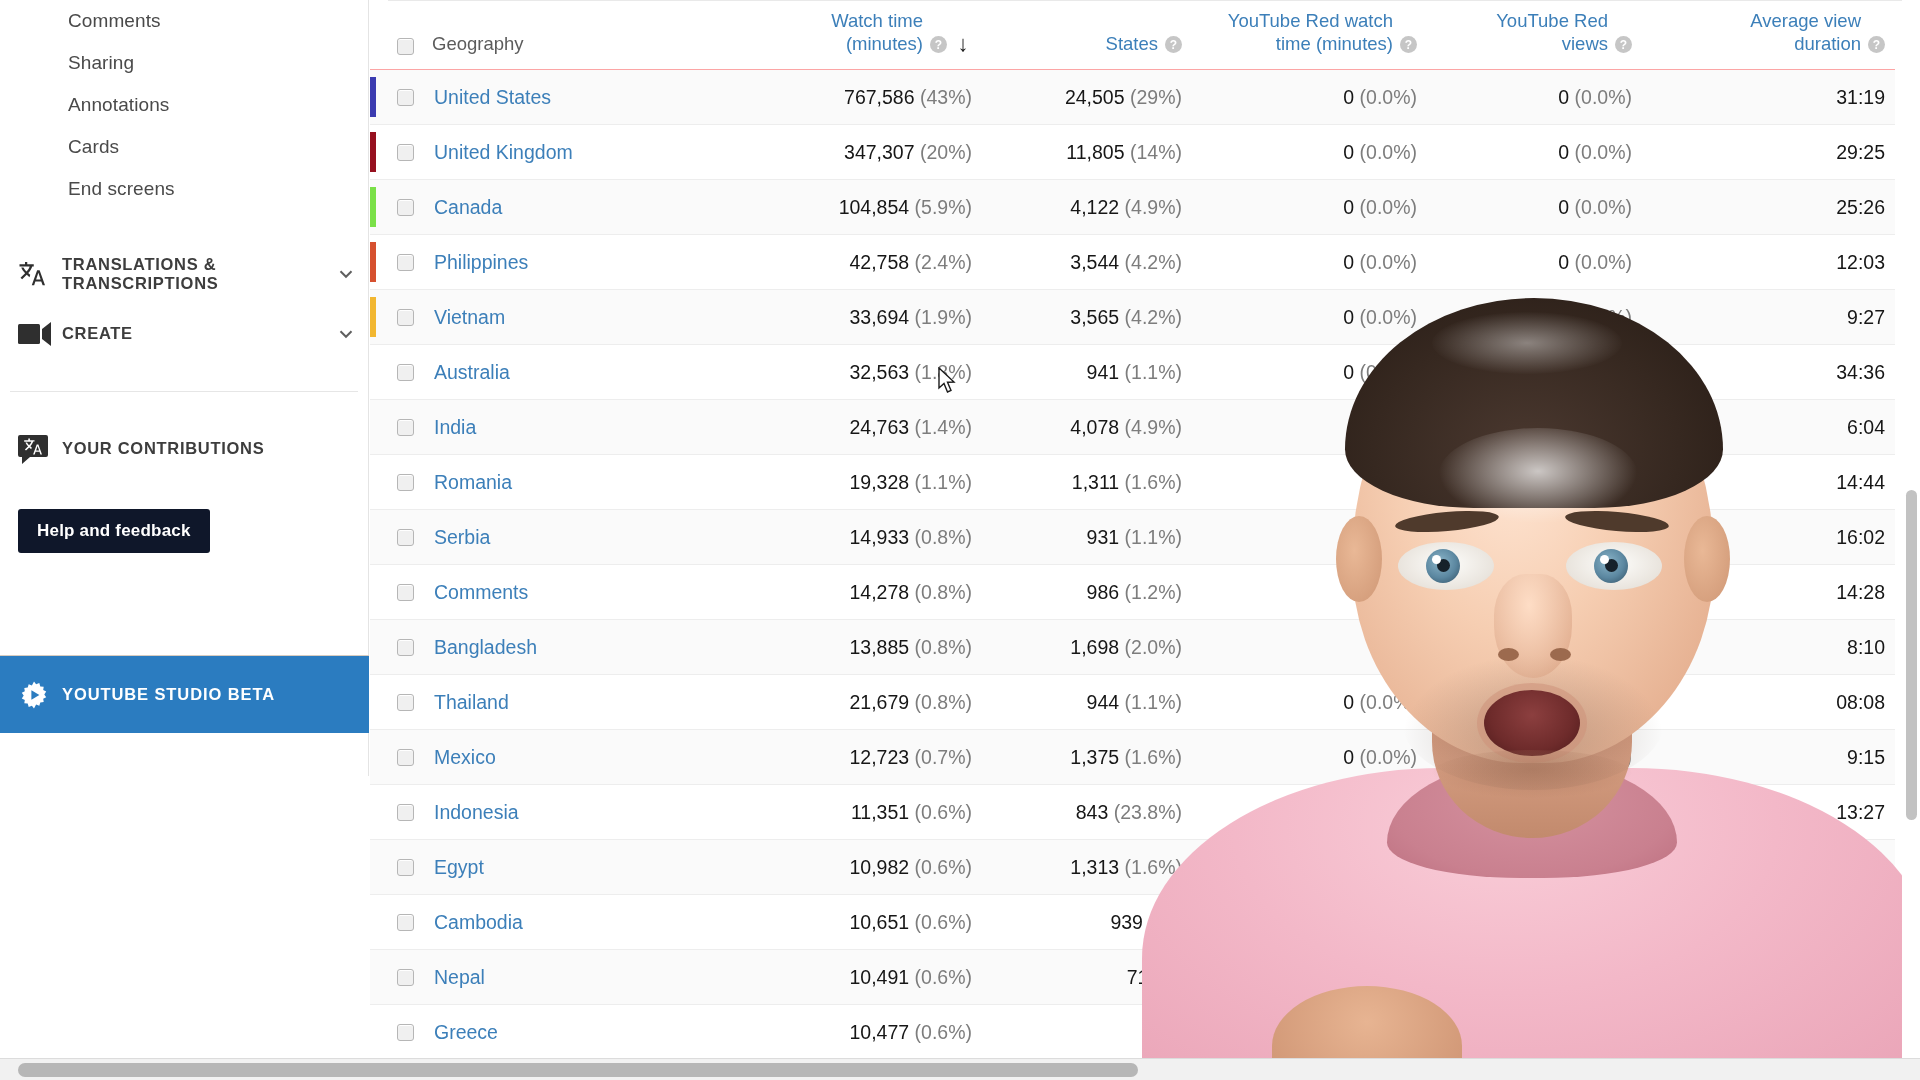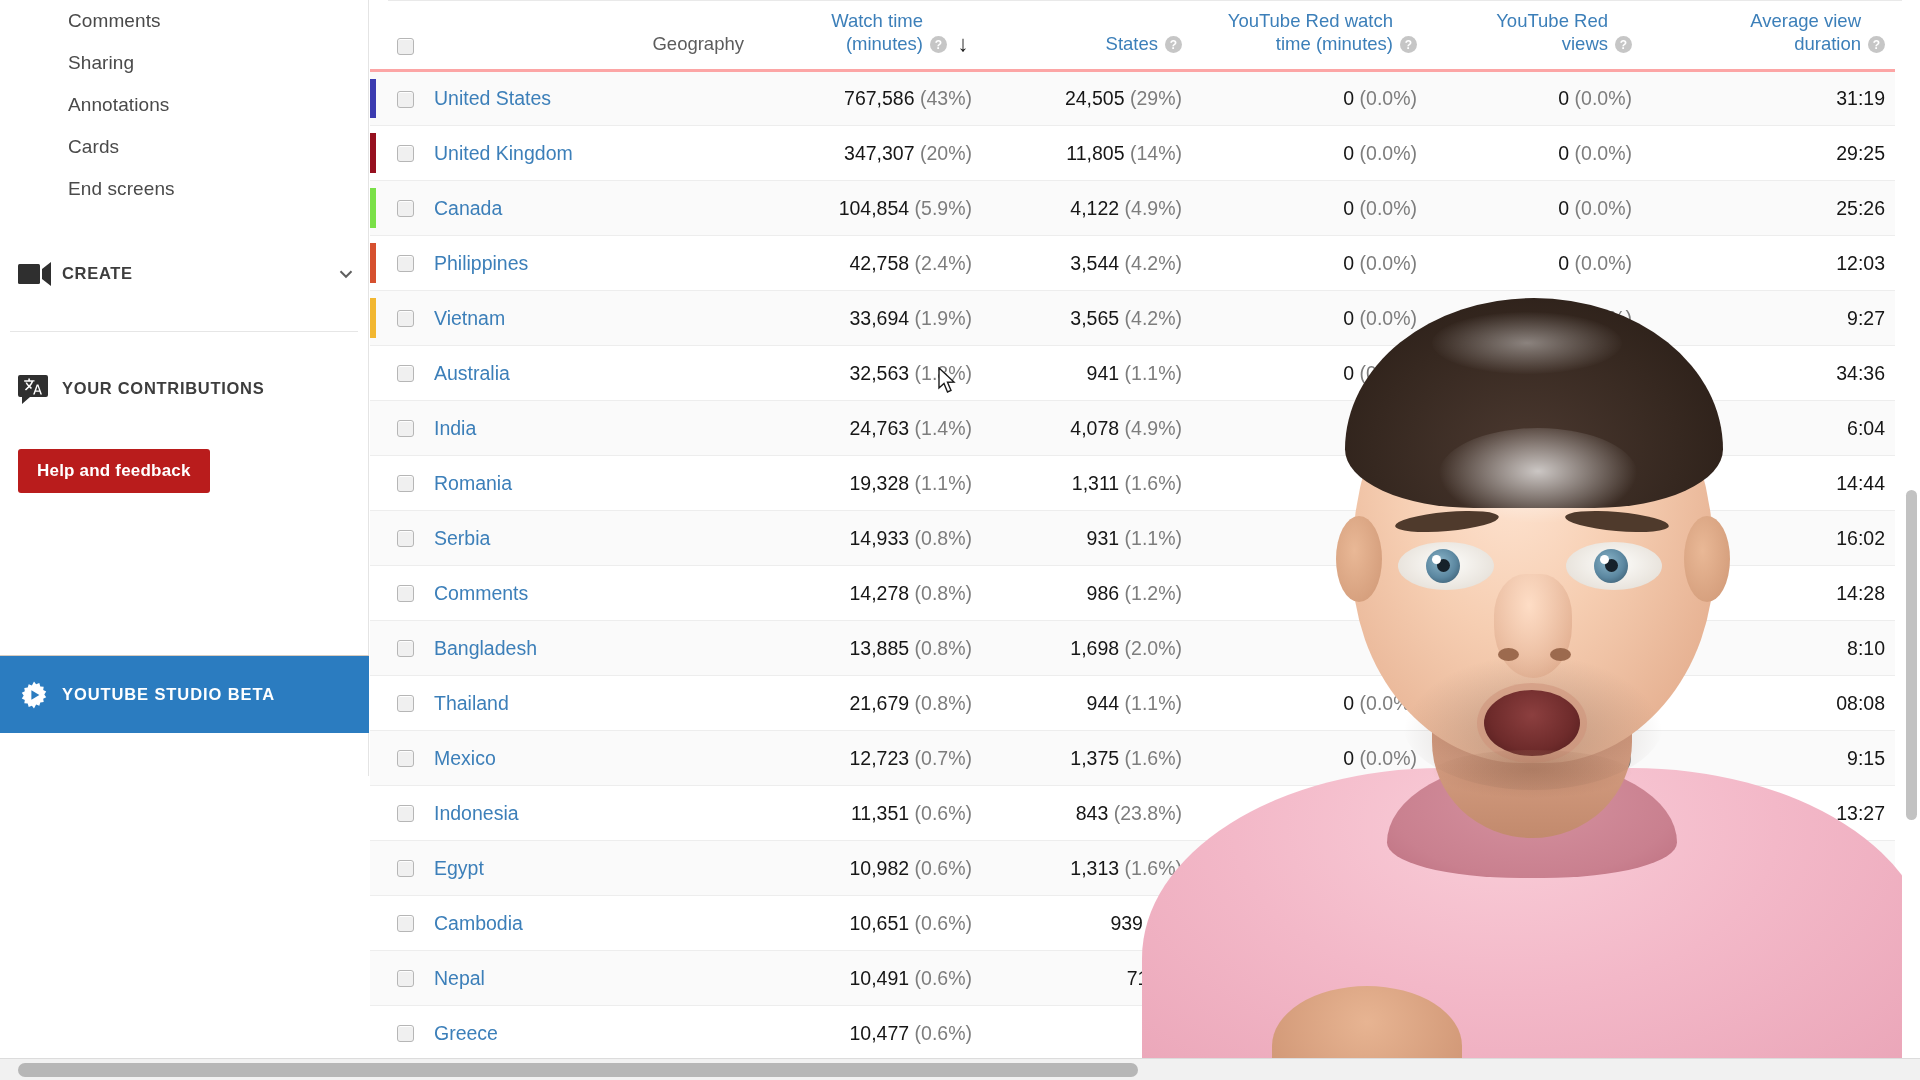--- a/index.html
+++ b/index.html
@@ -60,21 +60,21 @@
     width: 44px; min-width: 44px;
     display: flex; align-items: center; justify-content: center;
     color: #5f5f5f;
   }
 
   .help-btn {
     margin: 30px 0 0 18px;
     display: inline-flex; align-items: center; justify-content: center;
     height: 44px;
     padding: 0 19px;
-    background: #b91c1c;
+    background: #0f172a;
     color: #fff;
     font-size: 17px;
     font-weight: bold;
     border-radius: 3px;
     cursor: pointer;
     letter-spacing: .2px;
   }
 
   #studio-beta {
     position: absolute;
@@ -109,28 +109,28 @@
   table.geo {
     width: 1525px;
     border-collapse: collapse;
     table-layout: fixed;
     margin-top: 10px;
   }
   table.geo th {
     vertical-align: bottom;
     padding: 0 0 14px 0;
     font-weight: normal;
-    border-bottom: 3px solid #fca5a5;
+    border-bottom: 1px solid #fca5a5;
   }
   .th-inner {
     display: flex; align-items: flex-end; justify-content: flex-end;
     gap: 7px;
     padding-right: 10px;
   }
-  .th-inner.left { justify-content: flex-end; padding-left: 0; }
+  .th-inner.left { justify-content: flex-start; padding-left: 0; }
   .th-label {
     font-size: 18.5px;
     color: #3c7fb9;
     line-height: 1.22;
     text-align: right;
     cursor: pointer;
   }
   .th-label.plain { color: #5c5c5c; cursor: default; }
   .th-label.sorted { color: #3c7fb9; }
   .qmark {
@@ -402,20 +402,34 @@
         <span>Cards</span>
       </div>
       <div class="nav-sub-item">
         <span>End screens</span>
       </div>
     </div>
 
     <div style="height:34px"></div>
 
     
+    <div class="nav-group">
+      <span class="gicon">
+        <svg width="30" height="30" viewBox="0 0 24 24" fill="#2f2f2f">
+          <path d="M12.6 4.2H7.4V2.3H5.6v1.9H1.2V6h8.1c-.5 1.5-1.4 2.9-2.6 4-1-1-1.8-2.1-2.3-3.2H2.6c.6 1.6 1.7 3.2 3.1 4.5l-3.7 3.6 1.3 1.3 3.7-3.7 2.2 2.2.6-2c-.6-.5-1.1-1-1.6-1.5 1.6-1.6 2.7-3.6 3.2-5.2h1.2V4.2z"></path>
+          <path d="M17.3 9h-2l-4.3 12h1.9l1-3h4.7l1.1 3h1.9L17.3 9zm-2.8 7.3L16.3 11l1.8 5.3h-3.6z"></path>
+        </svg>
+      </span>
+      <span class="glabel">TRANSLATIONS &amp; TRANSCRIPTIONS</span>
+      <span class="chev">
+        <svg width="22" height="22" viewBox="0 0 24 24" fill="none" stroke="#5f5f5f" stroke-width="2.2">
+          <polyline points="6,9 12,15 18,9"></polyline>
+        </svg>
+      </span>
+    </div>
 
     
     <div class="nav-group">
       <span class="gicon">
         <svg width="34" height="26" viewBox="0 0 34 26" fill="#2f2f2f">
           <rect x="0" y="3" width="22" height="20" rx="1.5"></rect>
           <path d="M24 8 L33 1 L33 25 L24 18 Z"></path>
         </svg>
       </span>
       <span class="glabel">CREATE</span>

